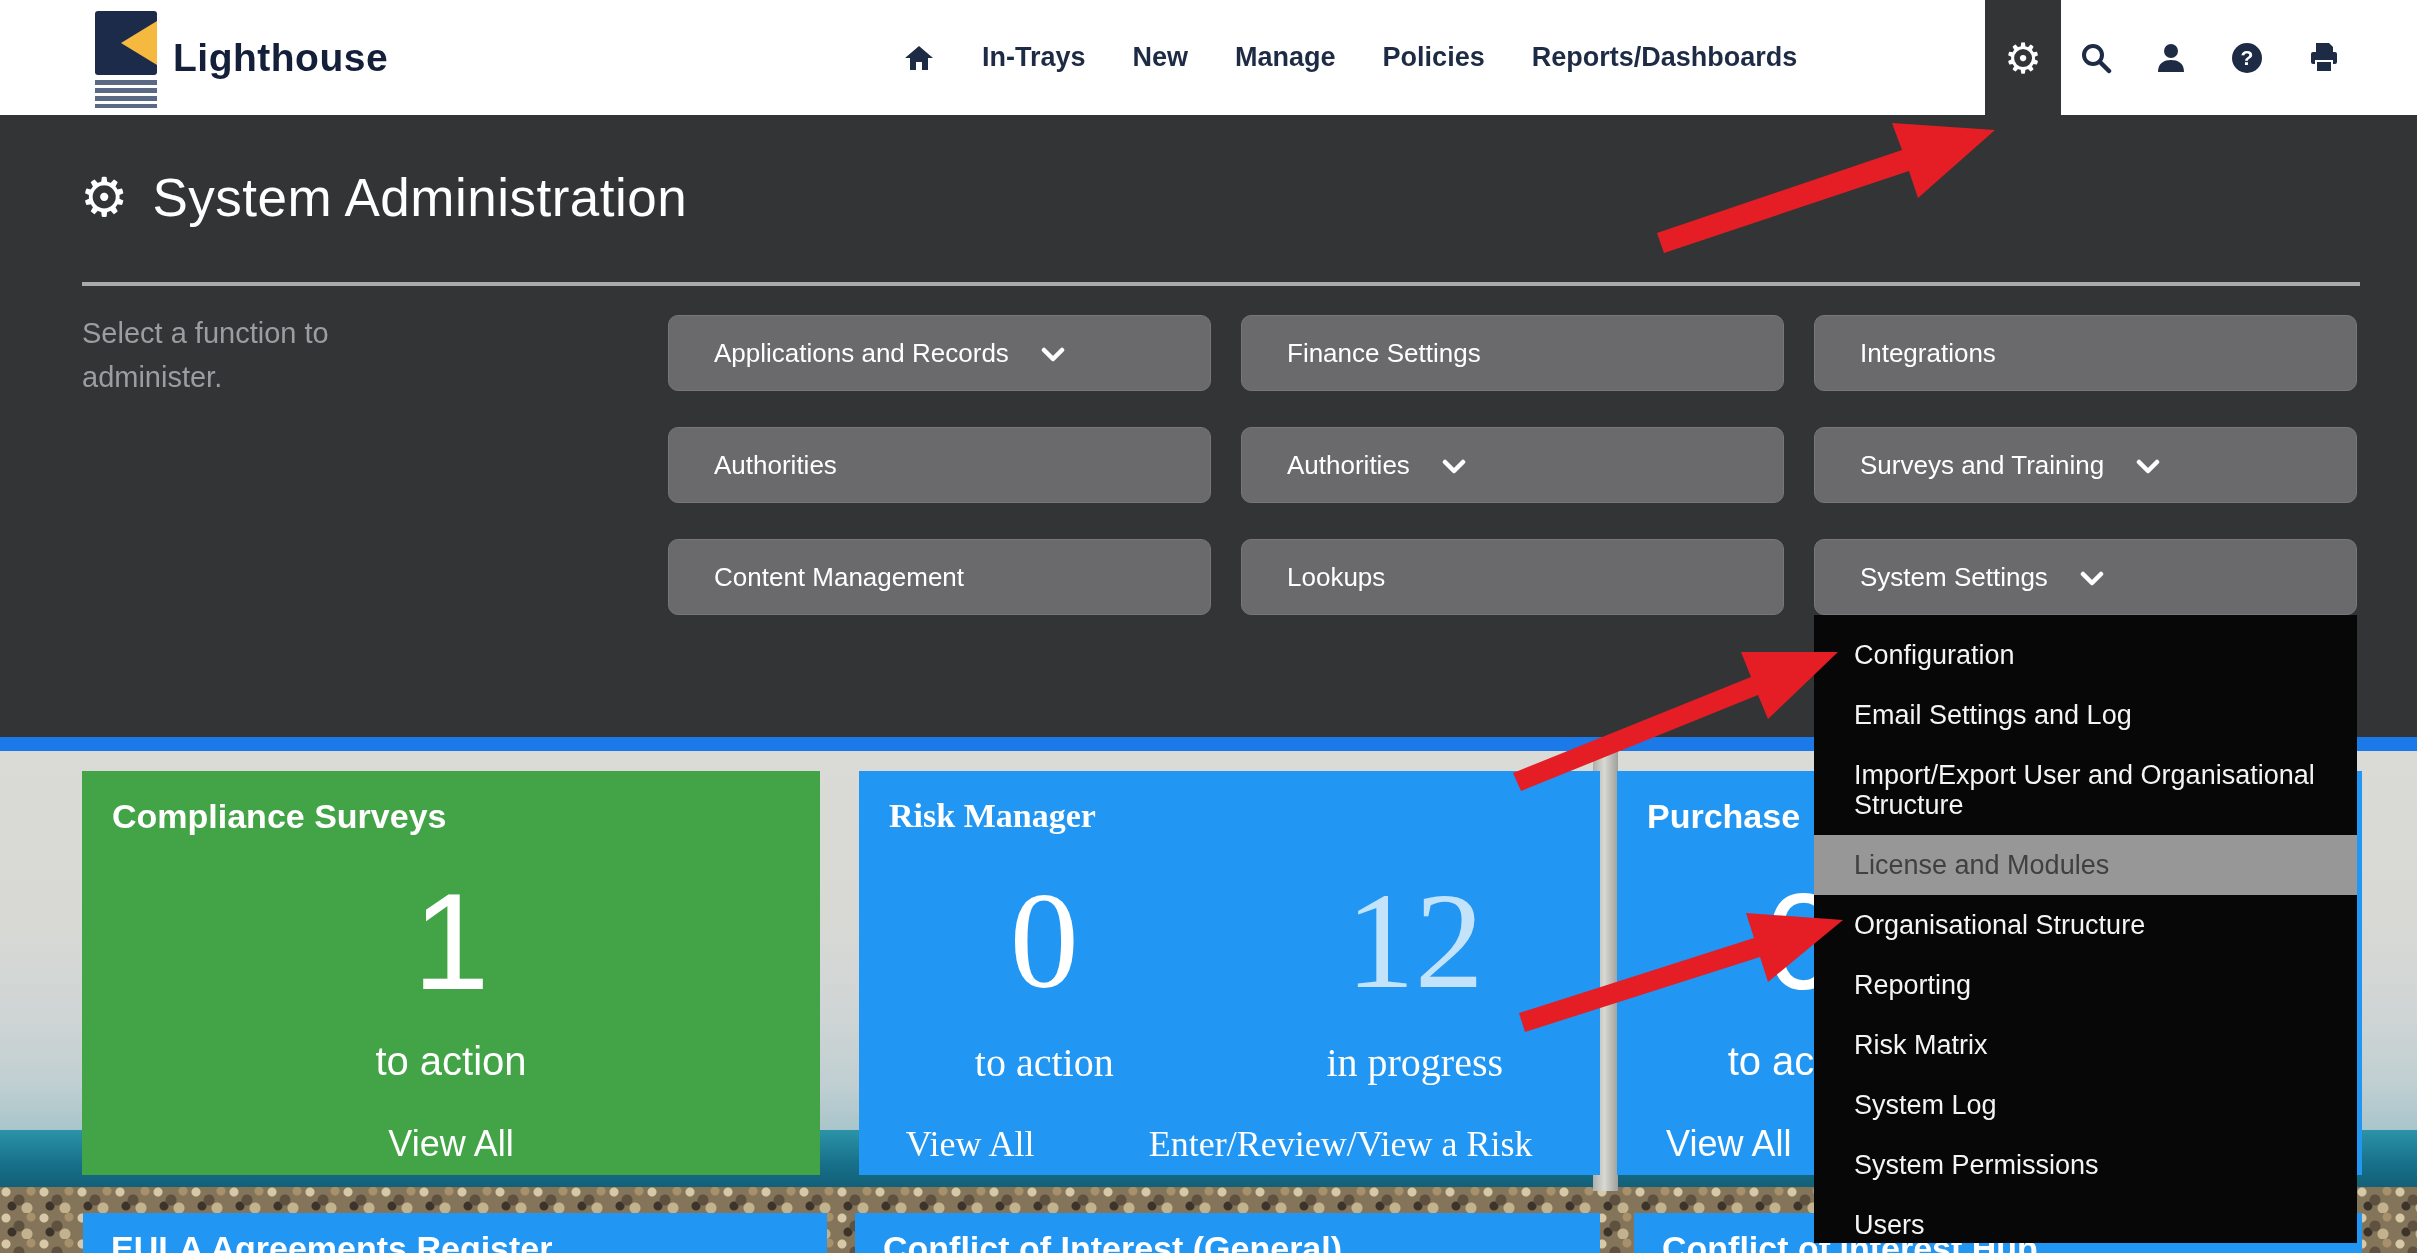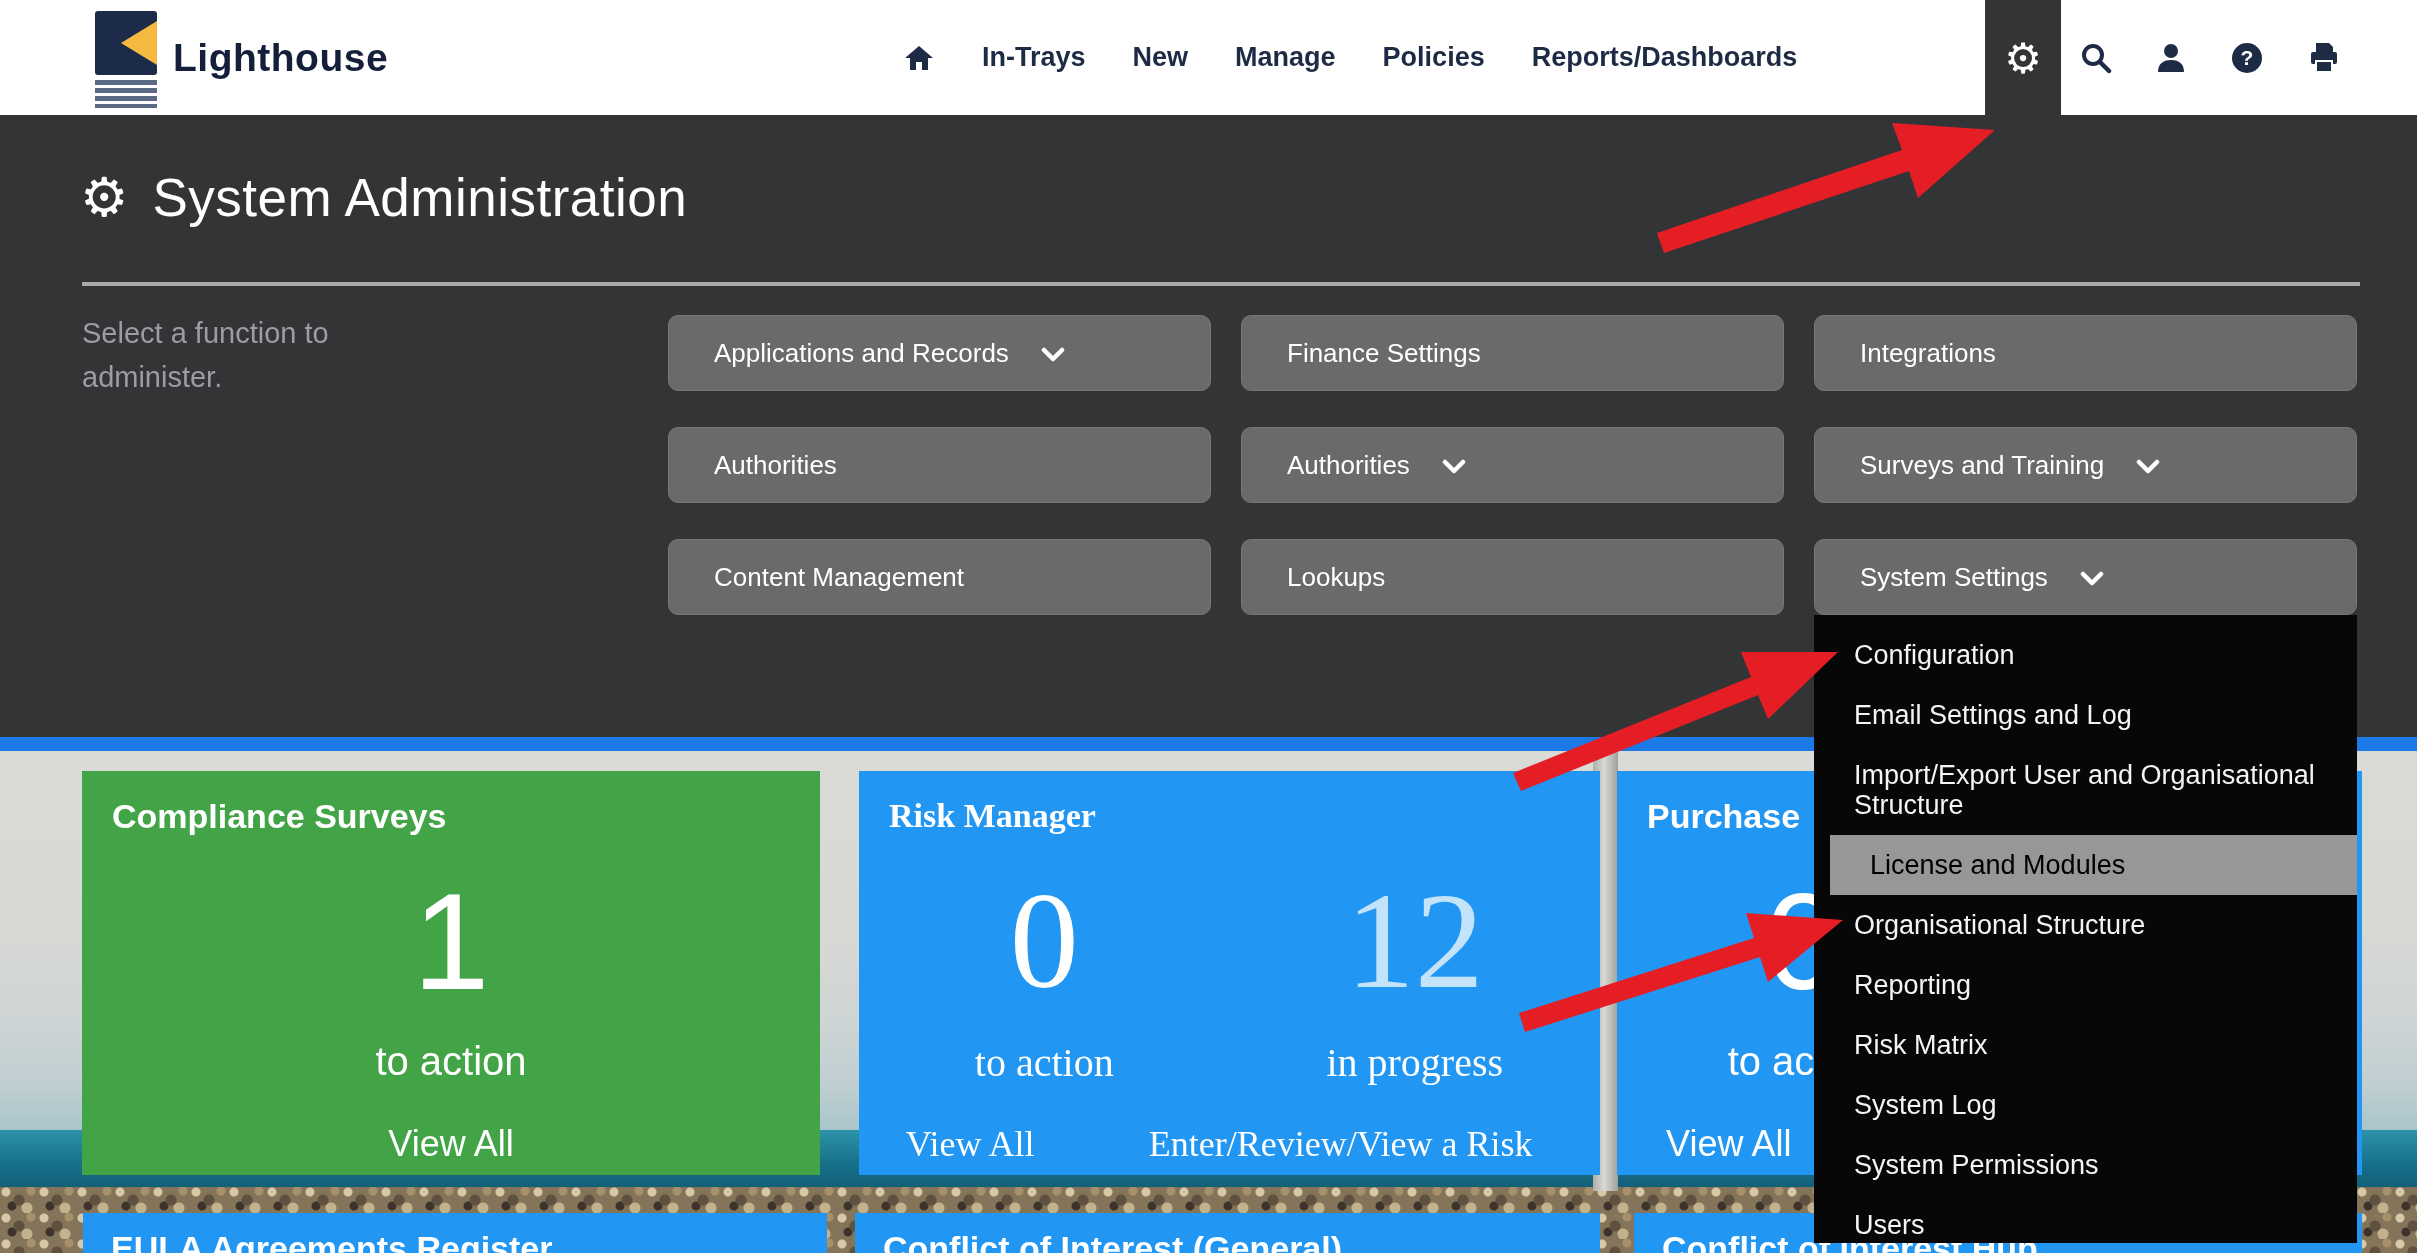--- a/index.html
+++ b/index.html
@@ -63,21 +63,21 @@
   .lcol-s { flex:0 0 30%; display:flex; justify-content:center; }
   .lcol-l { flex:0 0 70%; display:flex; justify-content:center; }
   .lcol-full { flex:1 1 0; display:flex; justify-content:center; }
 
   .tile-bottom { position:absolute; top:1213px; height:90px; z-index:10; background:#2196f3; color:#fff; }
   .tile-bottom .tile-title { top:16px; left:28px; }
 
   
   .dropdown { position:absolute; left:1814px; top:615px; width:543px; height:628px; background:#070707; z-index:40; padding-top:10px; overflow:hidden; }
   .dd-item { color:#f4f4f4; font-size:27px; line-height:30px; padding:15px 30px 15px 40px; cursor:pointer; }
-  .dd-item.highlight { background:#979797; color:#000000;margin-left:16px; }
+  .dd-item.highlight { background:#979797; color:#404040; }
 
   
   .arrows { position:absolute; left:0; top:0; width:2417px; height:1253px; z-index:60; pointer-events:none; }
 
   svg.ic { display:block; }
 </style>
 </head>
 <body>
 
 <div class="page">

